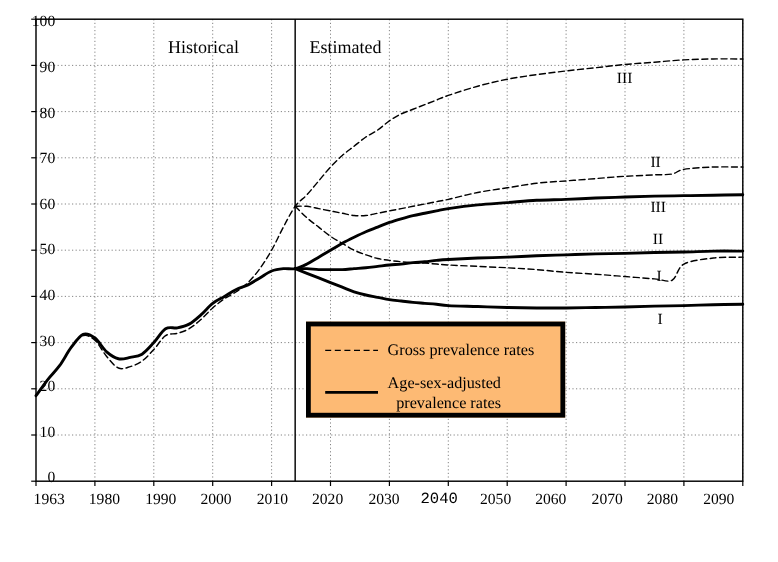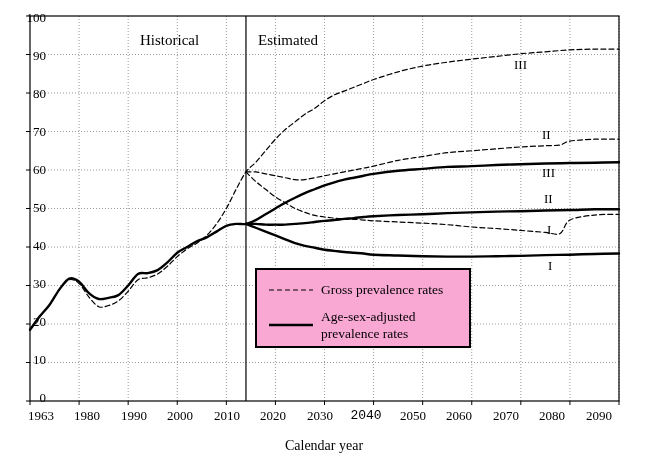--- a/index.html
+++ b/index.html
@@ -55,22 +55,22 @@
   .series-label {
     position: absolute;
     font-family: "Liberation Serif", serif;
     font-size: 13px;
     color: #000;
     white-space: nowrap;
     margin-left: 12px;
   }
   #legend-box {
     position: absolute;
-    background: #f9a8d4;
-    border: 2px solid #000000;
+    background: #fdba74;
+    border: 4px solid #000000;
     box-sizing: border-box;
   }
   .legend-entry {
     position: absolute;
     font-family: "Liberation Serif", serif;
     font-size: 13.5px;
     color: #000;
     white-space: nowrap;
   }
 </style>
@@ -154,35 +154,34 @@
   <div class="tick-label x-tick" style="left:197px; top:408px; width:60px;">2010</div>
   <div class="tick-label x-tick" style="left:243px; top:408px; width:60px;">2020</div>
   <div class="tick-label x-tick" style="left:290px; top:408px; width:60px;">2030</div>
   <div class="tick-label x-tick" style="left:336px; top:408px; width:60px;font-family:Liberation Mono, monospace;">2040</div>
   <div class="tick-label x-tick" style="left:383px; top:408px; width:60px;">2050</div>
   <div class="tick-label x-tick" style="left:429px; top:408px; width:60px;">2060</div>
   <div class="tick-label x-tick" style="left:476px; top:408px; width:60px;">2070</div>
   <div class="tick-label x-tick" style="left:522px; top:408px; width:60px;">2080</div>
   <div class="tick-label x-tick" style="left:569px; top:408px; width:60px;">2090</div>
 
-  <div class="axis-title" style="left:0px; top:438px; width:648px; text-align:center;">Calendar year</div>
 
   <div class="region-label" style="left:140px; top:32px;">Historical</div>
   <div class="region-label" style="left:258px; top:32px;">Estimated</div>
 
   <div class="series-label" style="left:502px; top:57px;">III</div>
   <div class="series-label" style="left:530px; top:127px;">II</div>
   <div class="series-label" style="left:535px; top:222px;">I</div>
   <div class="series-label" style="left:530px; top:165px;">III</div>
   <div class="series-label" style="left:532px; top:191px;">II</div>
   <div class="series-label" style="left:536px; top:258px;">I</div>
 
   <div id="legend-box" style="left:255px; top:268px; width:216px; height:80px;">
     <svg width="216" height="80" style="position:absolute;left:0;top:0;">
       <line x1="12" y1="20" x2="56" y2="20" stroke="#000" stroke-width="1.2" stroke-dasharray="5,3"></line>
       <line x1="12" y1="55" x2="56" y2="55" stroke="#000" stroke-width="2.4"></line>
     </svg>
     <div class="legend-entry" style="left:64px; top:12px;">Gross prevalence rates</div>
-    <div class="legend-entry" style="left:64px; top:38px; white-space:pre-line; line-height:17px;">Age-sex-adjusted
+    <div class="legend-entry" style="left:64px; top:38px; white-space:pre-line; line-height:17px;text-align:right;">Age-sex-adjusted
 prevalence rates</div>
   </div>
 
 </div>
 
 </body></html>

